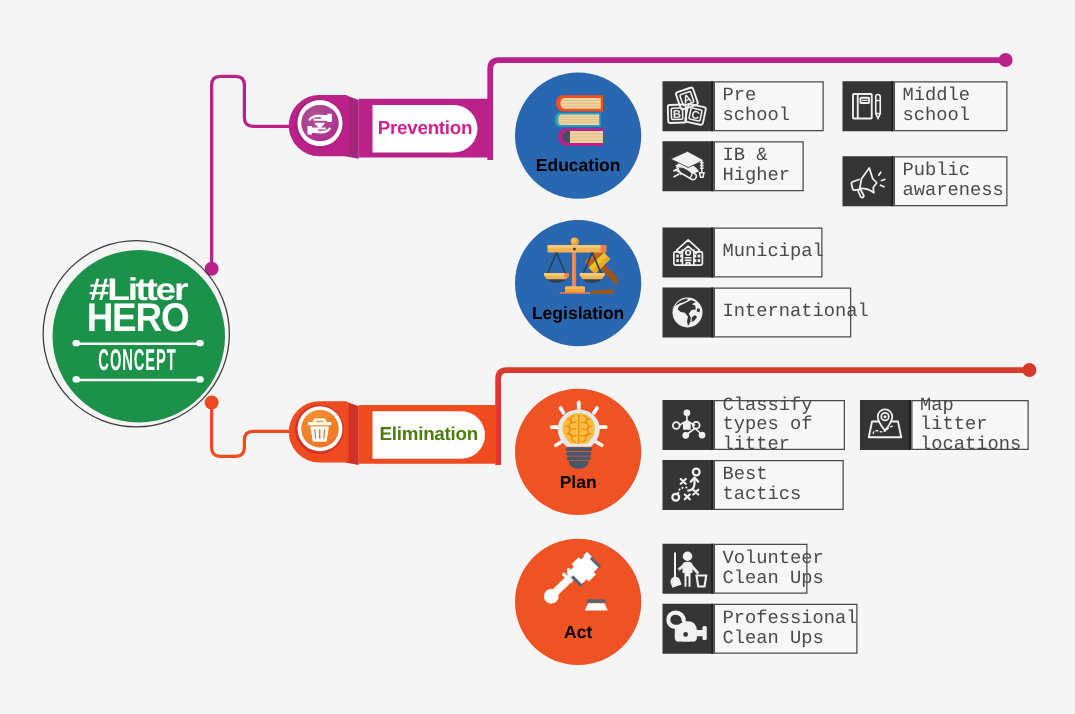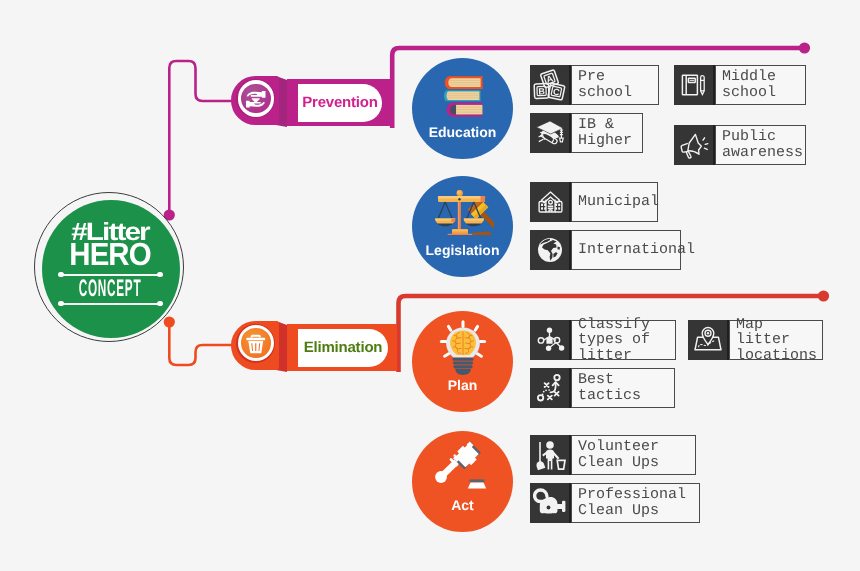--- a/index.html
+++ b/index.html
@@ -26,21 +26,21 @@
   .badge{position:absolute;}
   .badge .bar{position:absolute;}
   .badge .lcap{position:absolute;border-radius:25px 3px 3px 25px;}
   .badge .iring{position:absolute;border-radius:50%;background:#fff;}
   .badge .idisc{position:absolute;border-radius:50%;}
   .badge .pill{position:absolute;background:#fff;border-radius:0 19px 19px 0;}
   .badge .plabel{position:absolute;width:100%;text-align:center;font-weight:bold;font-size:15px;letter-spacing:-0.2px;}
 
   
   .gcircle{position:absolute;width:101px;height:101px;border-radius:50%;}
-  .gcircle .glabel{position:absolute;left:0;width:101px;text-align:center;color:#ffffff;font-weight:bold;font-size:14px;}
+  .gcircle .glabel{position:absolute;left:0;width:101px;text-align:center;color:#000000;font-weight:bold;font-size:14px;}
   .gcircle .gicon{position:absolute;}
 
   
   .ibox{position:absolute;height:40px;box-sizing:border-box;}
   .ibox .ic{position:absolute;left:0;top:0;width:41px;height:40px;background:#353535;box-sizing:border-box;border-right:2px solid #1f1f1f;}
   .ibox .lb{position:absolute;left:41px;top:0;right:0;height:40px;background:#f7f7f7;border:1.8px solid #4a4a4a;box-sizing:border-box;
             display:flex;align-items:center;padding-left:6px;font-family:Liberation Mono, monospace;}
   .ibox .lb span{font-size:15px;color:#4a4a4a;line-height:15.6px;white-space:pre-line;}
 </style>
 </head>
@@ -256,21 +256,21 @@
         <path d="M7.6,21.4 C7.8,18.4 10.0,17.0 13.4,17.0 L16.2,17.0" stroke="#f2f2f2" stroke-width="1.7" stroke-linecap="round" stroke-dasharray="0.1 2.8" fill="none"></path>
         <path d="M15.5,19.4 C18.6,19.4 20.4,17.6 20.6,14.0 L20.6,10.2" stroke="#f2f2f2" stroke-width="1.8" stroke-linecap="round" fill="none"></path>
         <path d="M17.6,12.4 L20.6,9.0 L23.6,12.4" stroke="#f2f2f2" stroke-width="1.8" stroke-linecap="round" stroke-linejoin="round" fill="none"></path>
       </svg>
     </div>
     <div class="lb">
         <span>Best tactics</span>
       </div>
   </div>
 
-  <div class="ibox" style="left:530px;top:435px;width:166px;padding-left:31px;">
+  <div class="ibox" style="left:530px;top:435px;width:116px;padding-left:31px;">
     <div class="ic">
       <svg style="position:absolute;left:3px;top:3px;width:34px;height:34px;" viewBox="0 0 34 34">
         <g>
           <path d="M6.2,4.0 L7.8,4.0 L7.8,25.0 L6.2,25.0 Z" fill="#f2f2f2"></path>
           <path d="M3.4,27.6 C3.4,25.2 5.0,23.4 7.4,23.4 C9.6,23.4 11.2,25.0 11.2,27.2 L11.2,31.2 L3.4,31.2 Z" fill="#f2f2f2" transform="rotate(-20 7.3 27.3)"></path>
         </g>
         <g>
           <circle cx="17.0" cy="7.0" r="3.8" fill="#f2f2f2"></circle>
           <path d="M13.0,14.0 C13.0,12.2 14.8,11.4 17.0,11.4 C19.2,11.4 21.0,12.2 21.0,14.0 L21.0,20.4 L19.4,20.4 L19.4,31.4 L17.8,31.4 L17.8,23.0 L16.2,23.0 L16.2,31.4 L14.6,31.4 L14.6,20.4 L13.0,20.4 Z" fill="#f2f2f2"></path>
           <path d="M13.4,13.4 L9.2,16.8 L10.4,18.6 L14.2,15.6 Z" fill="#f2f2f2"></path>
@@ -280,21 +280,21 @@
           <path d="M24.2,22.4 L32.0,22.4 L30.6,31.2 L25.6,31.2 Z"></path>
         </g>
       </svg>
     </div>
     <div class="lb">
         <span>Volunteer
 Clean Ups</span>
       </div>
   </div>
 
-  <div class="ibox" style="left:530px;top:483px;width:170px;">
+  <div class="ibox" style="left:530px;top:483px;width:156px;">
     <div class="ic">
       <svg style="position:absolute;left:3px;top:5px;width:34px;height:30px;" viewBox="0 0 34 30">
         <path d="M14.0,8.6 C14.0,4.8 11.0,2.0 7.5,2.0 C4.0,2.0 1.6,4.6 1.6,7.8 C1.6,11.0 4.0,13.5 7.0,13.5 L14.0,13.5" fill="none" stroke="#f2f2f2" stroke-width="3.4" stroke-linecap="round"></path>
         <path d="M13.0,10.0 C18.5,7.2 24.5,10.0 24.5,16.0 L24.5,22.4 C24.5,24.2 23.2,25.4 21.5,25.4 L9.8,25.4 C8.1,25.4 6.8,24.2 6.8,22.4 L6.8,17.0 C6.8,14.0 9.0,11.8 13.0,10.0 Z" fill="#f2f2f2"></path>
         <circle cx="7.5" cy="7.8" r="2.7" fill="#353535"></circle>
         <circle cx="15.5" cy="19.5" r="1.9" fill="#353535"></circle>
         <rect x="24.0" y="16.0" width="5.4" height="5.0" fill="#f2f2f2"></rect>
         <rect x="29.0" y="12.8" width="3.4" height="11.2" rx="1.2" fill="#f2f2f2"></rect>
         <g fill="#353535">
           <path d="M9.6,25.4 L13.0,25.4 L13.0,27.0 L9.6,27.0 Z"></path>

